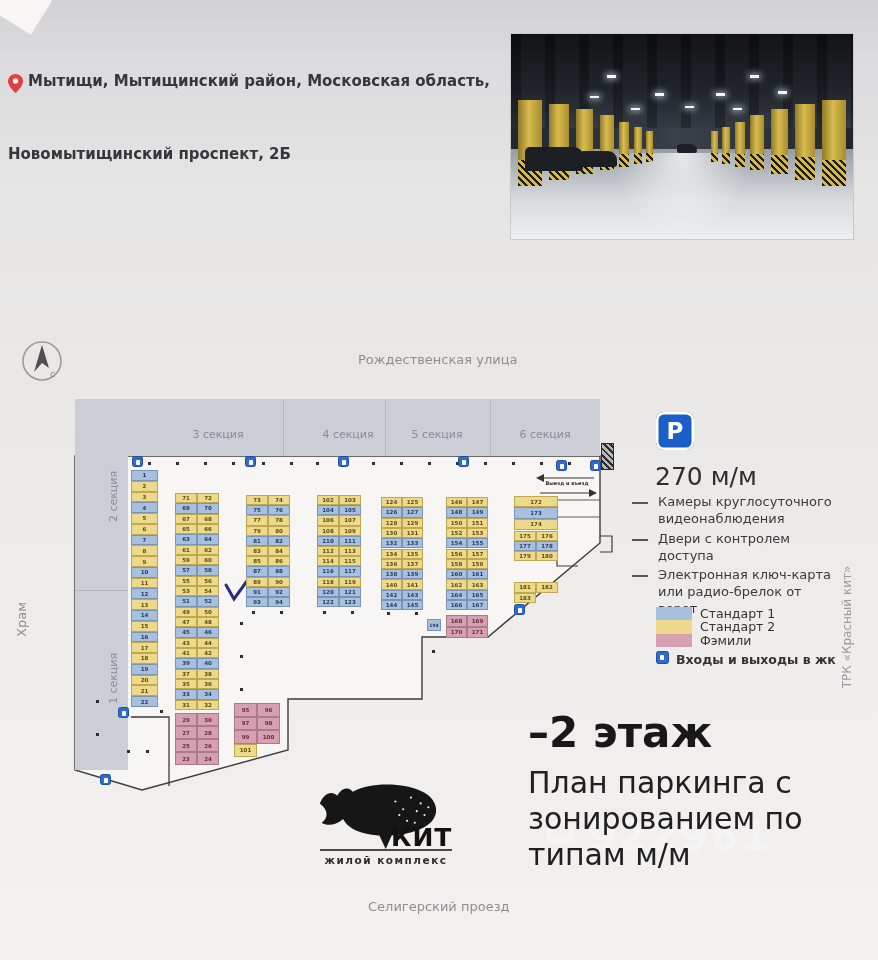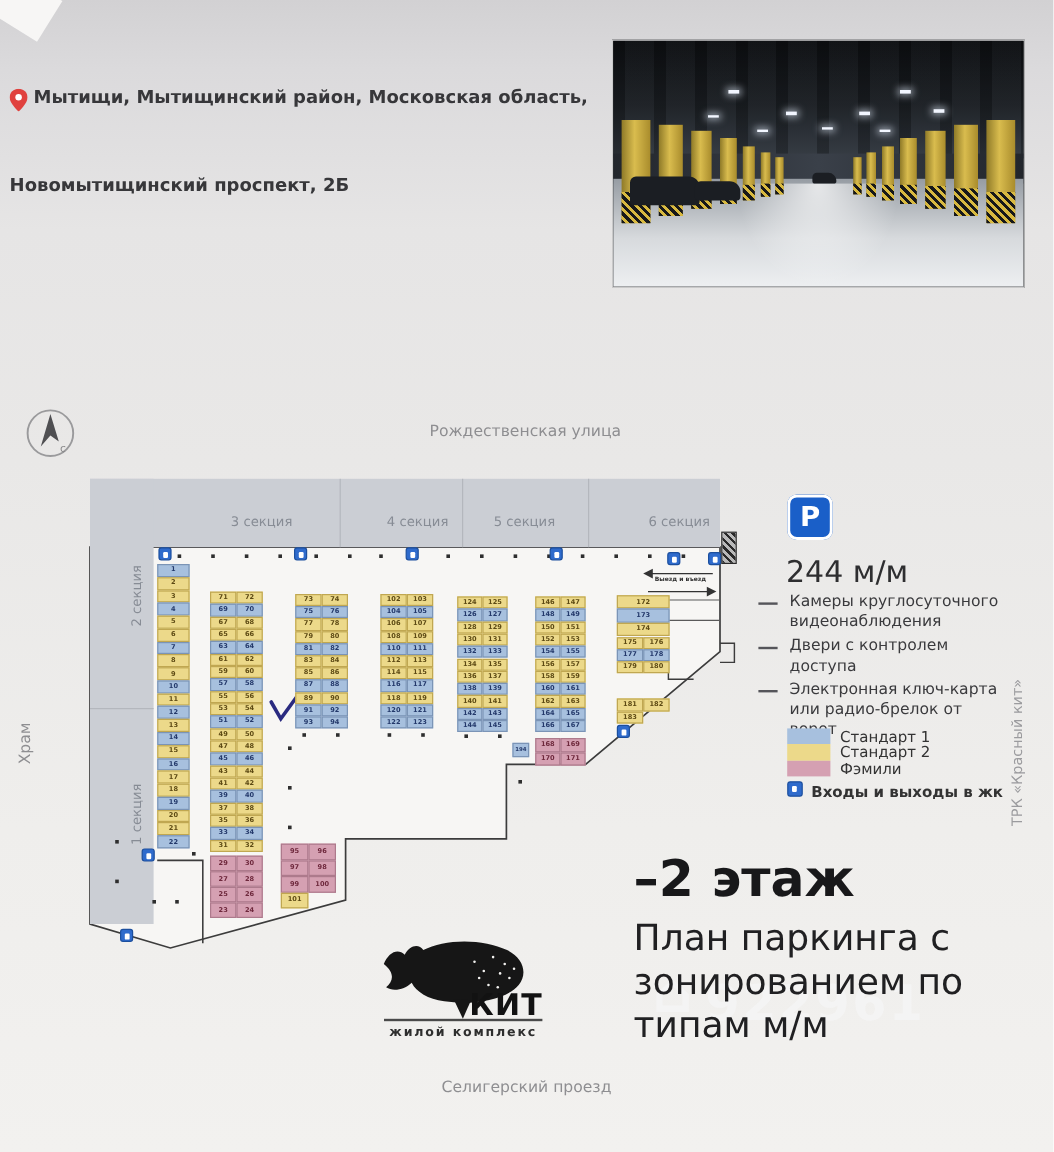--- a/index.html
+++ b/index.html
@@ -177,21 +177,21 @@
   <div class="band-div-h"></div>
   <div class="hatch"></div>
   <div class="ramp-label">Выезд и въезд</div>
 
   <div class="street" style="left:358px;top:352px;">Рождественская улица</div>
   <div class="street" style="left:368px;top:899px;">Селигерский проезд</div>
   <div class="vtext" style="left:4px;top:612px;font-size:13px;color:#8e8e91;">Храм</div>
   <div class="vtext" style="left:786px;top:620px;">ТРК «Красный кит»</div>
 
   <div class="p-sign">P</div>
-  <div class="mm-count">244 м/м</div>
+  <div class="mm-count">270 м/м</div>
   <div></div>
   <div></div>
   <span class="ent-icon" style="left:656px;top:651px;width:13px;height:13px;"></span>
   <div class="ent-legend-lbl">Входы и выходы в жк</div>
 
   <div class="wm" style="left:544px;top:800px;font-size:46px;">⌂</div>
   <div class="wm" style="left:588px;top:812px;font-size:41px;letter-spacing:2px;">922961</div>
   <div class="floor-title">–2 этаж</div>
   <div class="floor-sub">План паркинга с зонированием по типам м/м</div>
 
@@ -212,21 +212,21 @@
     </g>
   </svg>
   <div class="logo-kit">КИТ</div>
   <div class="logo-line"></div>
   <div class="logo-sub">жилой комплекс</div>
 <div class="loc-line" style="left: 28px; top: 72px;">Мытищи, Мытищинский район, Московская область,</div>
     <div class="loc-line" style="left: 8px; top: 113px; margin-top: 32px;">Новомытищинский проспект, 2Б</div>
     <div class="sec-label" style="left: 218px;">3 секция</div>
     <div class="sec-label" style="left: 348px;">4 секция</div>
     <div class="sec-label" style="left: 437px;">5 секция</div>
-    <div class="sec-label" style="left: 566px;">6 секция</div>
+    <div class="sec-label" style="left: 545px;">6 секция</div>
     <div class="band-div-v" style="left: 283px;"></div>
     <div class="band-div-v" style="left: 385px;"></div>
     <div class="band-div-v" style="left: 490px;"></div>
     <div class="sec-label-v" style="left: 88px; top: 490px;">2 секция</div>
     <div class="sec-label-v" style="left: 88px; top: 672px;">1 секция</div>
     <div class="feat" style="top: 494px;">Камеры круглосуточного видеонаблюдения</div>
     <div class="feat-dash" style="top: 502px;"></div>
     <div class="feat" style="top: 531px;">Двери с контролем доступа</div>
     <div class="feat-dash" style="top: 539px;"></div>
     <div class="feat" style="top: 567px;">Электронная ключ-карта или радио-брелок от ворот</div>

